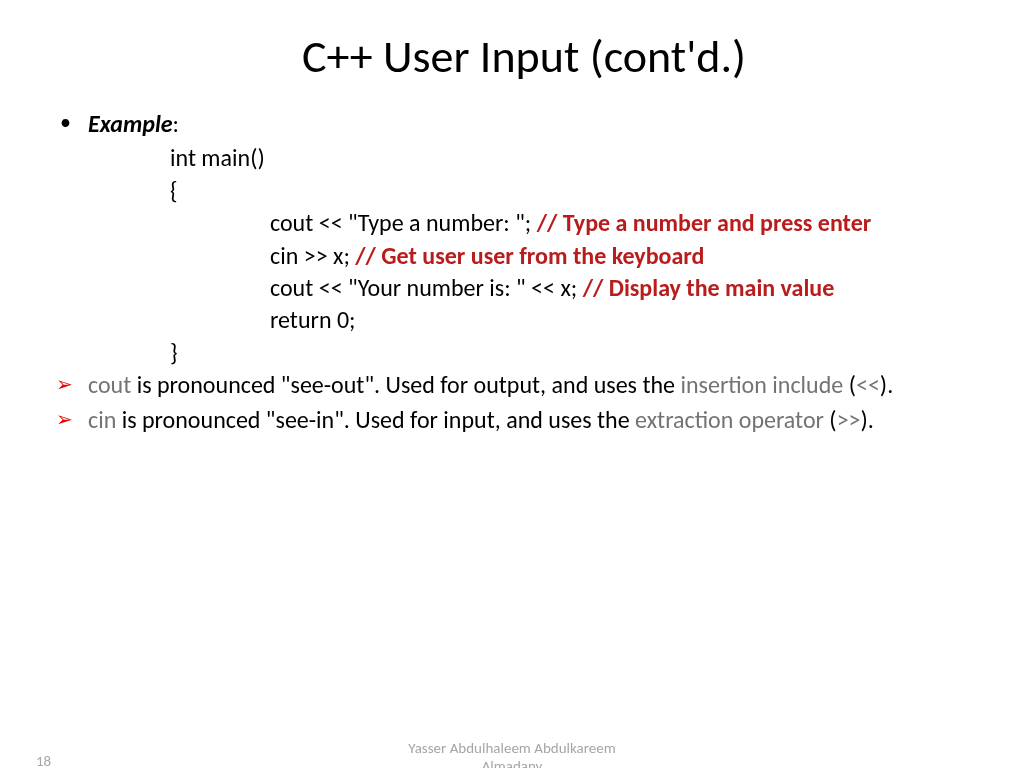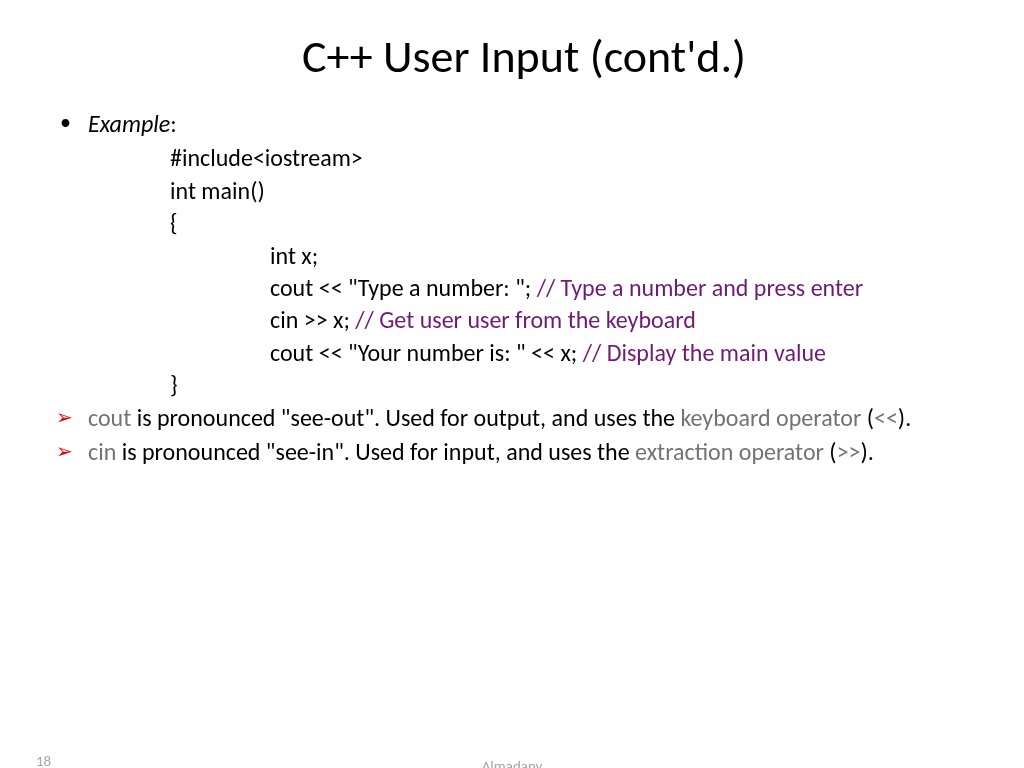--- a/index.html
+++ b/index.html
@@ -52,24 +52,24 @@
     margin-bottom: 2px;
   }
   .arrow-bullet::before {
     content: "➢";
     position: absolute;
     left: -4px;
     top: 2px;
     font-size: 20px;
     color: #ed0000;
   }
-  .bi { font-weight: normal; font-style: italic; }
+  .bi { font-weight: bold; font-style: italic; }
   .code-indent1 { padding-left: 110px; }
   .code-indent2 { padding-left: 210px; }
-  .comment { color: #701a75; }
+  .comment { color: #b91c1c; font-weight: bold; }
   .red { color: #737373; }
   .footer {
     position: absolute;
     bottom: 20px;
     width: 100%;
     text-align: center;
     color: #a6a6a6;
     font-size: 15px;
     line-height: 1.25;
   }
@@ -87,44 +87,44 @@
 <div class="slide">
 
   <div class="title">C++ User Input (cont'd.)</div>
 
   <div class="content">
 
     <div class="bullet">
       <span class="bi">Example</span><span>:</span>
     </div>
 
-    <div class="code-indent1">#include&lt;iostream&gt;</div>
     <div class="code-indent1">int main()</div>
     <div class="code-indent1">{</div>
-    <div class="code-indent2">int x;</div>
     <div class="code-indent2">
       <span>cout &lt;&lt; "Type a number: ";  </span><span class="comment">// Type a number and press enter</span>
     </div>
     <div class="code-indent2">
       <span>cin &gt;&gt; x;   </span><span class="comment">// Get user user from the keyboard</span>
     </div>
     <div class="code-indent2">
       <span>cout &lt;&lt; "Your number is: " &lt;&lt; x;    </span><span class="comment">// Display the main value</span>
     </div>
+    <div class="code-indent2">return 0;</div>
     <div class="code-indent1">}</div>
 
 
     <div class="arrow-bullet">
-      <span class="red">cout</span><span> is pronounced "see-out". Used for output, and uses the </span><span class="red">keyboard operator</span><span> (</span><span class="red">&lt;&lt;</span><span>).</span>
+      <span class="red">cout</span><span> is pronounced "see-out". Used for output, and uses the </span><span class="red">insertion include</span><span> (</span><span class="red">&lt;&lt;</span><span>).</span>
     </div>
 
     <div class="arrow-bullet">
       <span class="red">cin</span><span> is pronounced "see-in". Used for input, and uses the </span><span class="red">extraction operator</span><span> (</span><span class="red">&gt;&gt;</span><span>).</span>
     </div>
 
   </div>
 
   <div class="page-num">18</div>
   <div class="footer">
+    <div>Yasser Abdulhaleem Abdulkareem</div>
     <div>Almadany</div>
   </div>
 
 </div>
 
 </body></html>

